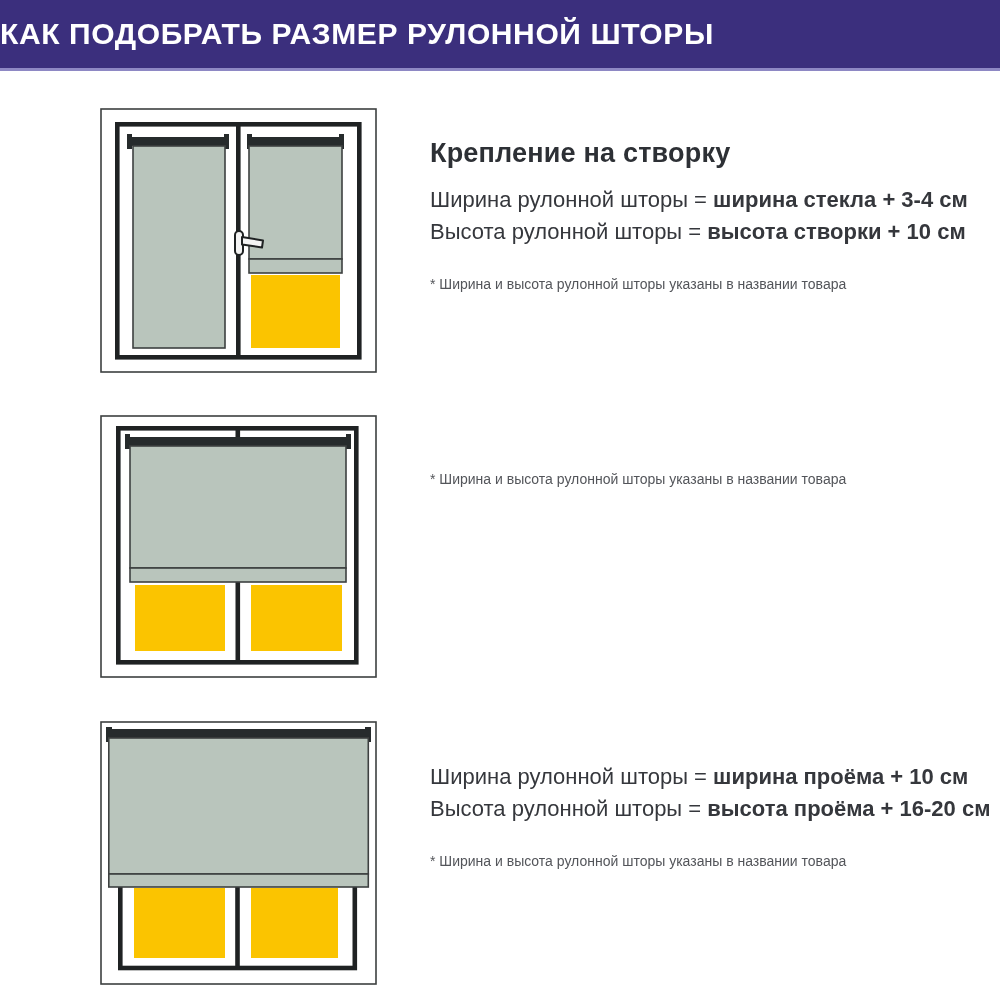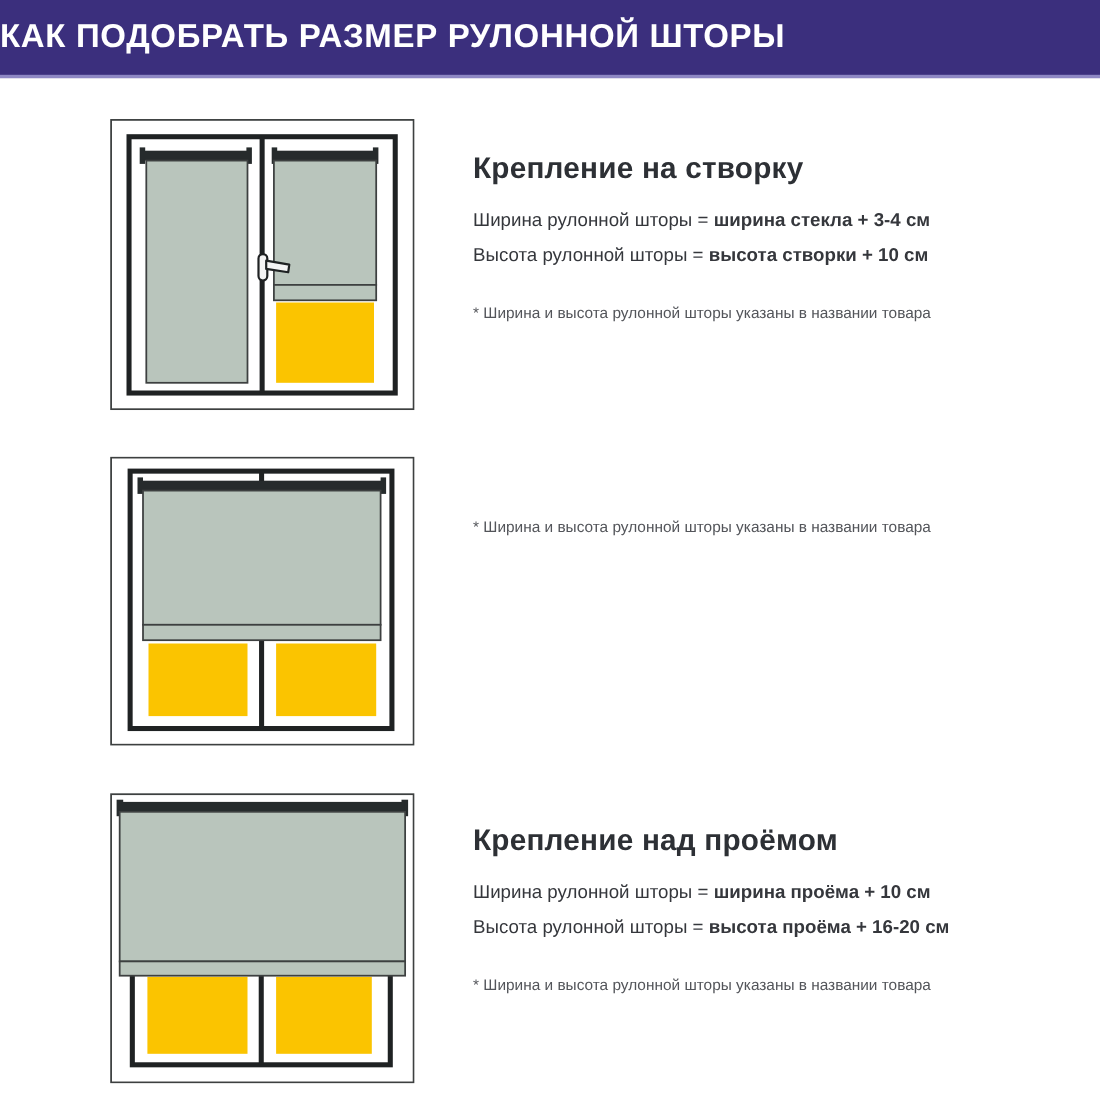--- a/index.html
+++ b/index.html
@@ -41,21 +41,21 @@
   .section-text{position:absolute;left:430px;width:470px;}
   #text-1{top:136px;}
   #text-2{top:443px;}
   #text-3{top:747px;}
   .section-text h2{
     margin:0;font-size:27px;line-height:34px;font-weight:700;
     color:var(--heading-text);letter-spacing:.2px;
   }
   .rules{margin-top:14px;}
   .rule{
-    font-size:17px;line-height:32px;color:var(--body-text);
+    font-size:22px;line-height:32px;color:var(--body-text);
     font-weight:400;white-space:nowrap;
   }
   .rule b{font-weight:700;}
   .footnote{
     margin-top:27px;font-size:14px;line-height:18px;
     color:var(--footnote-text);font-weight:400;white-space:nowrap;
   }
 </style>
 </head>
 <body>
@@ -132,21 +132,20 @@
     <rect class="svg-glass" x="151" y="167" width="87" height="70"></rect>
     <rect class="svg-cap" x="6" y="6" width="6" height="15"></rect>
     <rect class="svg-cap" x="265" y="6" width="6" height="15"></rect>
     <rect class="svg-bar" x="9" y="8" width="259" height="9"></rect>
     <rect class="svg-fabric" x="8.8" y="17" width="259.5" height="136"></rect>
     <rect class="svg-band" x="8.8" y="153" width="259.5" height="13"></rect>
   </svg>
 </div>
 
 <div class="section-text" id="text-3">
-  <h2>Крепление над проёмом</h2>
   <div class="rules">
     <div class="rule">
       <span>Ширина рулонной шторы =</span>
       <b>ширина проёма + 10 см</b>
     </div>
     <div class="rule">
       <span>Высота рулонной шторы =</span>
       <b>высота проёма + 16-20 см</b>
     </div>
   </div>

